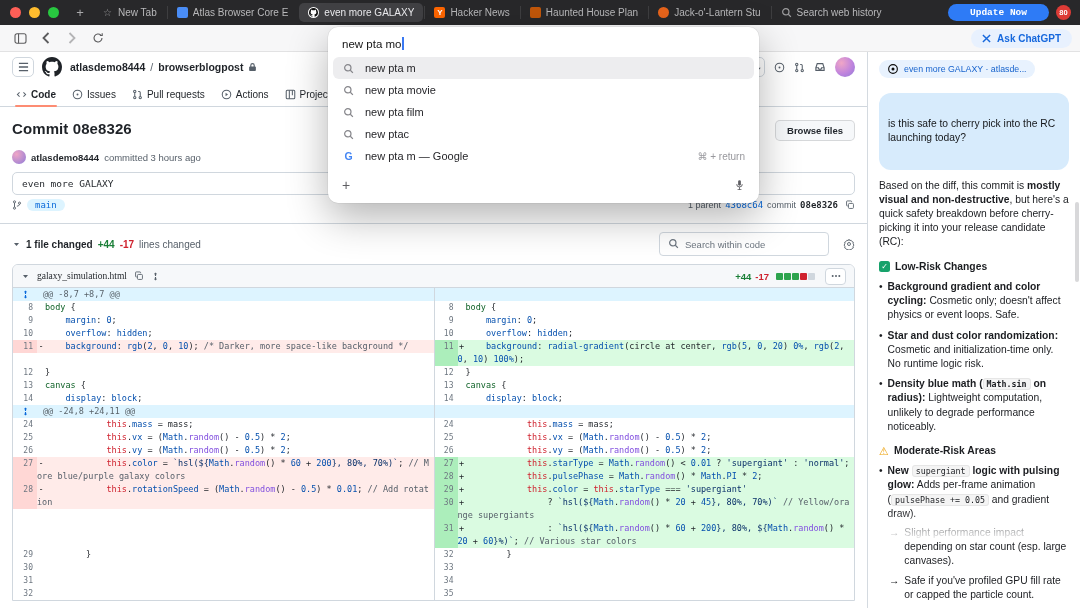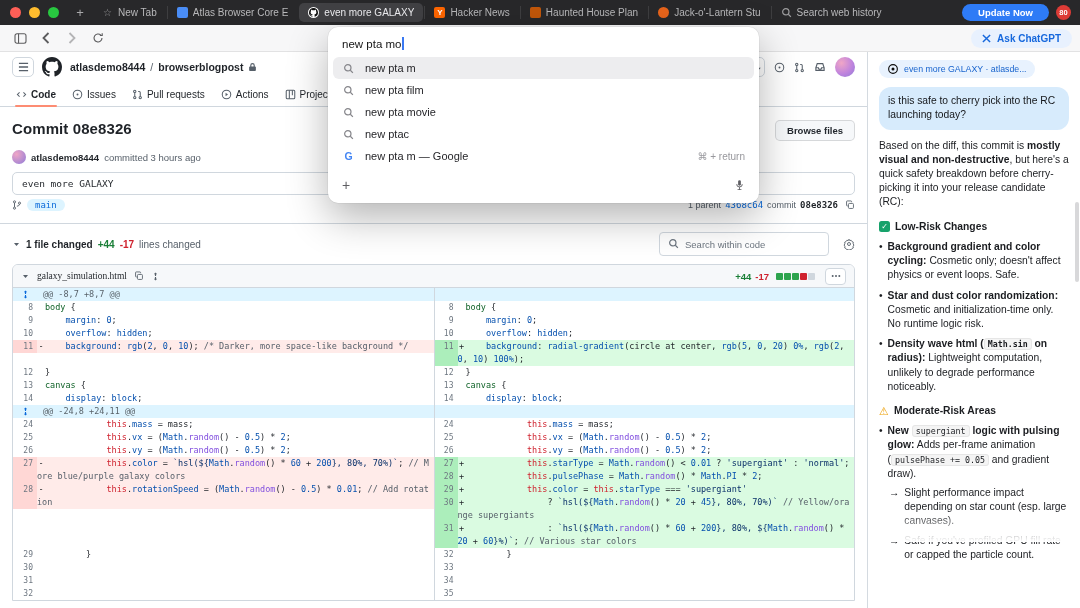--- a/index.html
+++ b/index.html
@@ -19,21 +19,21 @@
   .tab:not(.active):not(:first-child)::before{content:"";position:absolute;left:-1px;top:3px;bottom:3px;width:1px;background:#3e3e40}
   .tab.active{background:#414144;color:#ededf0}
   .tablabel{overflow:hidden;text-overflow:ellipsis;max-width:108px}
   .tabic{width:11px;height:11px;flex:0 0 auto;display:inline-flex;align-items:center;justify-content:center;
     font-size:8px;font-weight:700;color:#fff;border-radius:2px}
   .tabic.ci{border-radius:50%}
   .tabic.ghfav{background:#fff;border-radius:50%;color:#111}
   .tabic.glyphic{font-size:10px;font-weight:400;color:#9b9b9d;background:transparent}
   .tabic svg{display:block}
   .chrome-right{display:flex;align-items:center;gap:7px;padding:0 9px;flex:0 0 auto;margin-left:auto}
-  .update-btn{background:#2e7bf6;color:#fff;border:none;border-radius:10px;font-size:9.5px;padding:3px 16px;font-weight:700;font-family:Liberation Sans, sans-serif}
+  .update-btn{background:#2e7bf6;color:#fff;border:none;border-radius:10px;font-size:9.5px;padding:3px 22px;font-weight:700;font-family:Liberation Mono, monospace}
   .badge{width:15px;height:15px;border-radius:50%;background:#dd3b36;color:#fff;font-size:7.5px;font-weight:700;display:flex;align-items:center;justify-content:center}
 
   
   .toolbar{position:absolute;top:25px;left:0;right:0;height:27px;background:#f7f7f8;border-bottom:1px solid #e2e2e3;
     display:flex;align-items:center;padding:0 8px;gap:2px;color:#5c5c5e}
   .tbtn{width:24px;height:21px;border-radius:4px;display:flex;align-items:center;justify-content:center;color:#5c5c5e}
   .tbtn.dim{color:#b4b4b6}
   .ask-pill{margin-left:auto;display:flex;align-items:center;gap:6px;background:#e8f1fe;color:#1668dd;border-radius:13px;
     padding:4px 11px;font-size:10px;font-weight:700}
   .ask-pill .ic{display:flex}
@@ -117,21 +117,21 @@
   .dfill{flex:1 1 auto;background:#fff}
   .tp{color:#1f2328}.tk{color:#cf222e}.tc{color:#0550ae}.te{color:#8250df}.ts{color:#0a3069}.tm{color:#57606a}.tg{color:#116329}
 
   
   .side{position:absolute;top:52px;left:868px;right:0;bottom:0;background:#fff;display:flex;flex-direction:column}
   .side-scroll{flex:1;min-height:0;overflow:hidden;padding:8px 11px 0;font-size:10.3px;line-height:1.38;color:#1b1d21;position:relative}
   .ctx-chip{display:inline-flex;align-items:center;gap:5px;background:#e8f2fe;color:#1763cd;border-radius:11px;
     padding:3px 8px;font-size:8.8px;font-weight:500;max-width:100%}
   .ctx-chip .txt{white-space:nowrap;overflow:hidden;text-overflow:ellipsis;max-width:160px}
   .ctx-chip .oi2{display:flex;color:#0d0d0d;flex:0 0 auto}
-  .user-bubble{background:#d7ebfc;border-radius:12px;padding:7px 9px;margin-top:8px;color:#15171a}
+  .user-bubble{background:#d7ebfc;border-radius:12px;padding:24px 9px;margin-top:14px;color:#15171a}
   .intro{margin-top:9px}
   .sec-h{display:flex;align-items:center;gap:5px;margin-top:10px;font-weight:700}
   .check-ic{width:11px;height:11px;border-radius:2.5px;background:#17a26b;color:#fff;font-size:8px;font-weight:700;
     display:inline-flex;align-items:center;justify-content:center;flex:0 0 auto}
   .warn-ic{color:#eda20c;font-size:11px;line-height:1;flex:0 0 auto}
   .blt{display:flex;gap:5px;margin-top:6px;align-items:flex-start}
   .blt .dot{flex:0 0 auto}
   .bcontent{flex:1;min-width:0}
   .sub{display:flex;gap:5px;margin-top:5px;padding-left:10px;align-items:flex-start}
   .sub .ar{font-weight:700;flex:0 0 auto}
@@ -786,21 +786,21 @@
           <div class="blt">
             <span class="dot">•</span>
             <div class="bcontent"><b>Background gradient and color cycling:</b><span> Cosmetic only; doesn't affect physics or event loops. Safe.</span></div>
           </div>
           <div class="blt">
             <span class="dot">•</span>
             <div class="bcontent"><b>Star and dust color randomization:</b><span> Cosmetic and initialization-time only. No runtime logic risk.</span></div>
           </div>
           <div class="blt">
             <span class="dot">•</span>
-            <div class="bcontent"><b>Density wave html (</b><span class="codechip" style="font-weight: 700;">Math.sin</span><b> on radius):</b><span> Lightweight computation, unlikely to degrade performance noticeably.</span></div>
+            <div class="bcontent"><b>Density blue math (</b><span class="codechip" style="font-weight: 700;">Math.sin</span><b> on radius):</b><span> Lightweight computation, unlikely to degrade performance noticeably.</span></div>
           </div>
           <div class="sec-h">
             <span class="warn-ic">⚠</span>
             <span>Moderate-Risk Areas</span>
           </div>
           <div class="blt">
             <span class="dot">•</span>
             <div class="bcontent"><b>New </b><span class="codechip">supergiant</span><b> logic with pulsing glow:</b><span> Adds per-frame animation (</span><span class="codechip">pulsePhase += 0.05</span><span> and gradient draw).</span></div>
           </div>
           <div class="sub">
@@ -832,30 +832,30 @@
           </span>
           <span>new pta m</span>
         </div>
         <div class="orow">
           <span class="oi">
             <svg width="11" height="11" viewBox="0 0 16 16" fill="none" stroke="currentColor" stroke-width="1.8">
               <circle cx="7" cy="7" r="4.6"></circle>
               <line x1="10.6" y1="10.6" x2="14.4" y2="14.4"></line>
             </svg>
           </span>
-          <span>new pta film</span>
+          <span>new pta movie</span>
         </div>
         <div class="orow">
           <span class="oi">
             <svg width="11" height="11" viewBox="0 0 16 16" fill="none" stroke="currentColor" stroke-width="1.8">
               <circle cx="7" cy="7" r="4.6"></circle>
               <line x1="10.6" y1="10.6" x2="14.4" y2="14.4"></line>
             </svg>
           </span>
-          <span>new pta movie</span>
+          <span>new pta film</span>
         </div>
         <div class="orow">
           <span class="oi">
             <svg width="11" height="11" viewBox="0 0 16 16" fill="none" stroke="currentColor" stroke-width="1.8">
               <circle cx="7" cy="7" r="4.6"></circle>
               <line x1="10.6" y1="10.6" x2="14.4" y2="14.4"></line>
             </svg>
           </span>
           <span>new ptac</span>
         </div>

